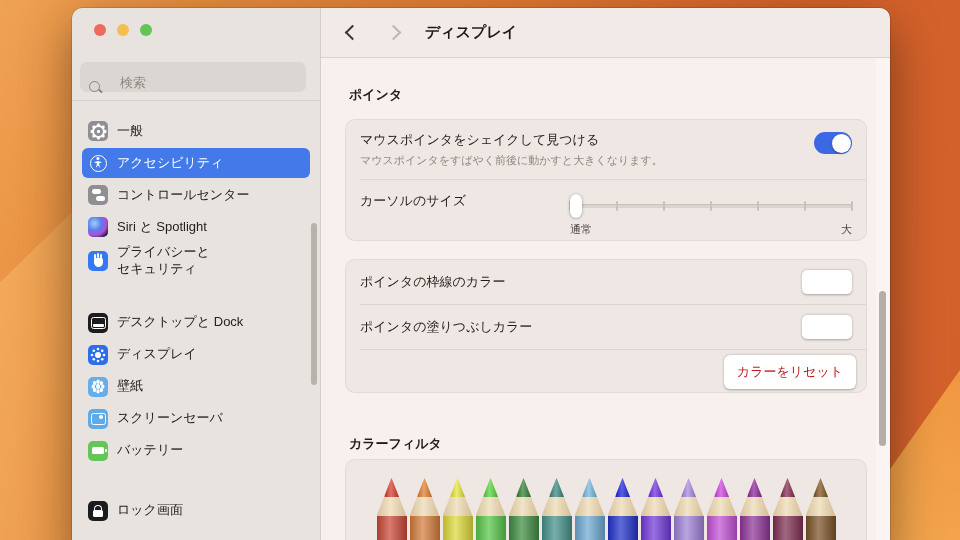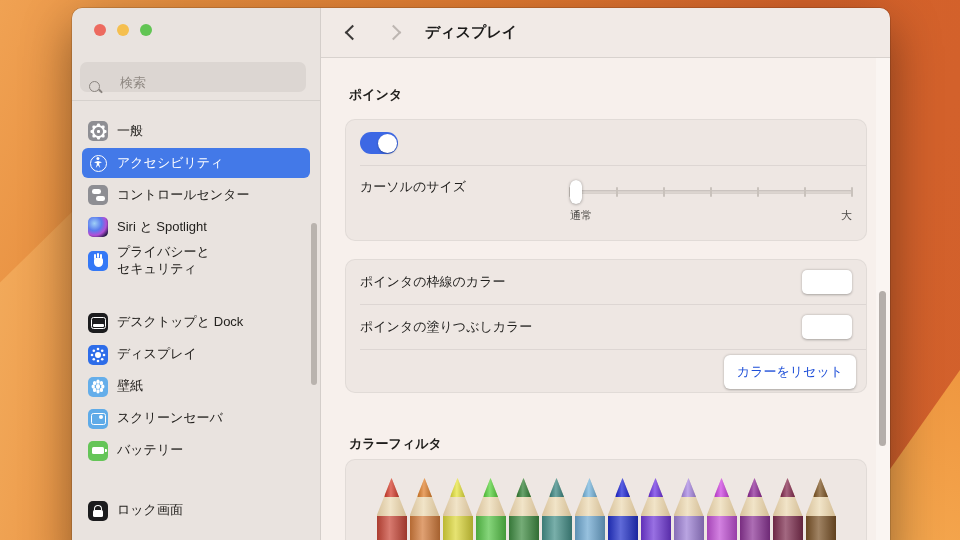--- a/index.html
+++ b/index.html
@@ -111,21 +111,21 @@
   .sl-labels{position:absolute;left:0;right:0;top:30px;display:flex;justify-content:space-between;
     font-size:11px;color:#4c4a47;}
   
   #card-colors{top:201px;height:134px;}
   .row-color{display:flex;justify-content:space-between;align-items:center;height:44px;padding:0 14px;}
   .row-color + .divline{border-top:1px solid rgba(0,0,0,.07);margin-left:14px;}
   .swatch{width:46px;height:20px;background:#fff;border-radius:5px;padding:2px;box-sizing:content-box;
     box-shadow:0 .5px 2.5px rgba(0,0,0,.3);}
   .swatch .fill{width:100%;height:100%;border-radius:3px;box-shadow:inset 0 0 0 .5px rgba(0,0,0,.2);}
   .row-reset{display:flex;justify-content:flex-end;align-items:center;height:44px;padding:0 10px;}
-  .reset-btn{font-size:13px;color:#1d4ed8;background:#fff;border:none;border-radius:6px;padding:8px 13px;
+  .reset-btn{font-size:13px;color:#b91c1c;background:#fff;border:none;border-radius:6px;padding:8px 13px;
     box-shadow:0 .5px 2.5px rgba(0,0,0,.3);font-family:inherit;}
   
   #card-filter{top:401px;height:170px;overflow:hidden;}
   .pencils{display:flex;justify-content:center;gap:3px;padding-top:18px;}
   .pencil{width:30px;flex:none;}
   .p-cone{position:relative;height:38px;}
   .p-wood{position:absolute;inset:0;clip-path:polygon(50% 0,100% 100%,0 100%);
     background:linear-gradient(90deg,#d8c29c,#f1e4c8 45%,#d2bb93);}
   .p-tip{position:absolute;top:0;left:50%;transform:translateX(-50%);width:15px;height:19px;
     clip-path:polygon(50% 0,100% 100%,0 100%);}
@@ -236,20 +236,24 @@
       <span class="c-title">ディスプレイ</span>
     </div>
 
     <div class="c-body">
       <div class="scroll-gutter"></div>
 
       <div class="section-label" style="top:28px">ポインタ</div>
 
       <div class="card" id="card-pointer">
         <div class="row-shake">
+          <div>
+            <div class="row-title">マウスポインタをシェイクして見つける</div>
+            <div class="row-desc">マウスポインタをすばやく前後に動かすと大きくなります。</div>
+          </div>
           <div class="toggle" id="shake-toggle" style="background: rgb(61, 104, 228);">
             <span class="knob"></span>
           </div>
         </div>
         <div class="card-div"></div>
         <div class="row-cursor">
           <div class="row-title">カーソルのサイズ</div>
           <div class="slider">
             <div class="sl-track" id="cursor-track"></div>
               <span class="sl-tick" style="left: 100%;"></span>

